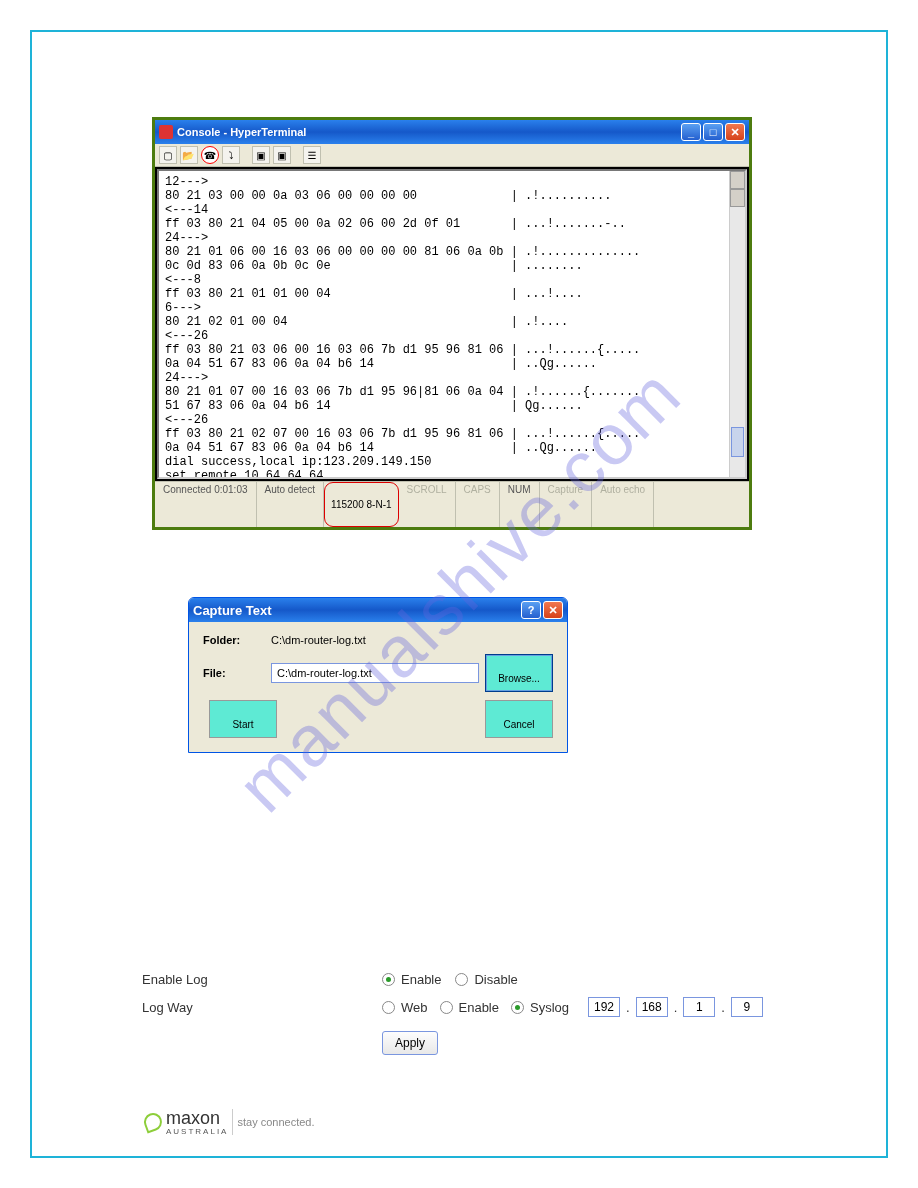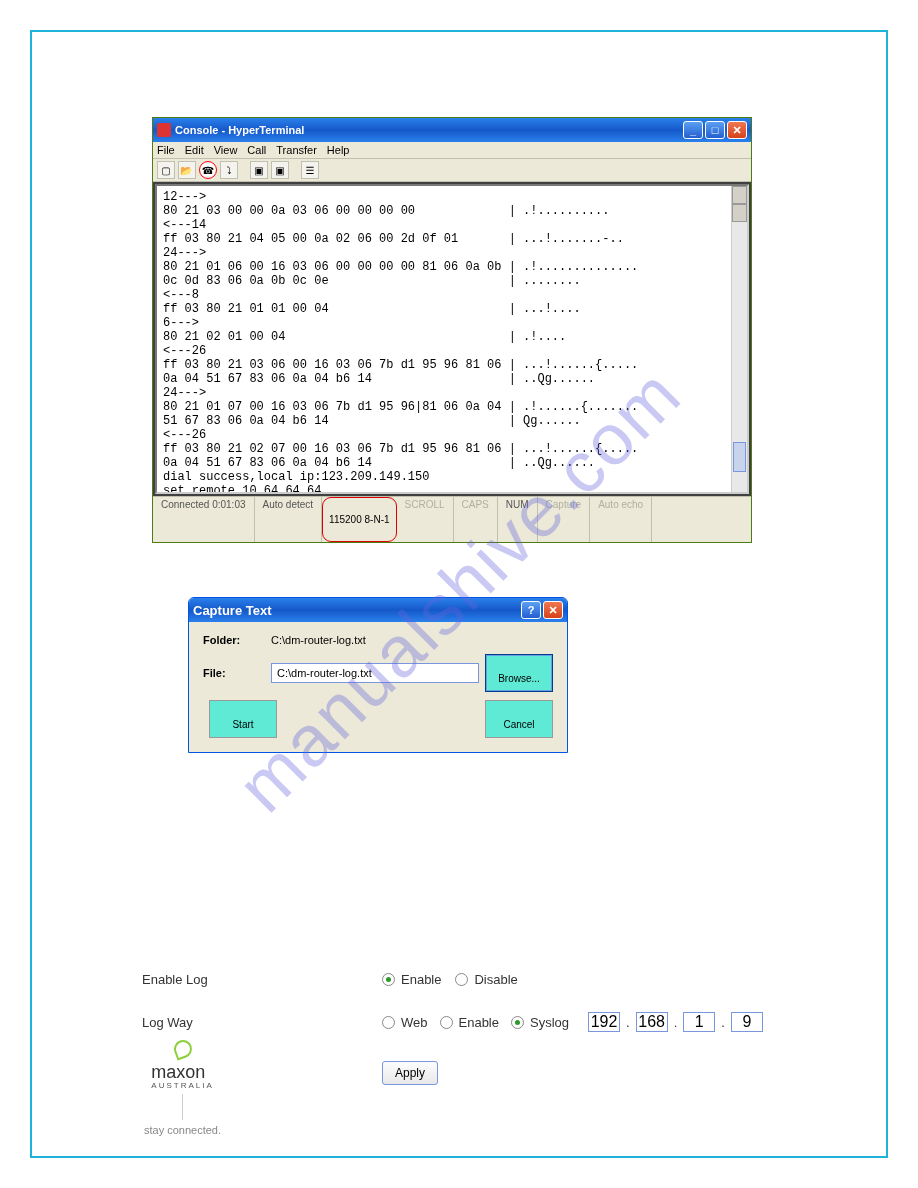--- a/index.html
+++ b/index.html
@@ -36,22 +36,22 @@
     z-index: 100;
     letter-spacing: 2px;
   }
 
   
   .ht-window {
     position: absolute;
     left: 120px;
     top: 85px;
     width: 600px;
-    border: 1px solid #4d7c0f;
-    background: #404040;
+    border: 3px solid #4d7c0f;
+    background: #000000;
     font-size: 11px;
   }
   .titlebar {
     height: 24px;
     background: linear-gradient(to bottom, #2a80ec 0%, #1558c9 50%, #2a80ec 100%);
     color: #fff;
     display: flex;
     align-items: center;
     padding: 0 4px;
     font-weight: bold;
@@ -197,21 +197,21 @@
   .radio {
     width: 13px; height: 13px; border: 1px solid #888; border-radius: 50%;
     display: inline-flex; align-items: center; justify-content: center;
     margin-right: 2px; background:#fff;
   }
   .radio.checked::after {
     content:""; width:5px; height:5px; border-radius:50%; background:#2a9a2a;
   }
   .ip-box {
     width: 32px; height: 20px; border: 1px solid #7a96df; background:#fff;
-    text-align: center; font-size: 16px; padding: 1px 0; margin: 15px 1px;
+    text-align: center; font-size: 12px; padding: 1px 0; margin: 0 1px;
   }
   .ip-dot { padding: 0 1px; }
   .apply-btn {
     margin-top: 4px;
     height: 24px; width: 56px;
     border: 1px solid #7a96df;
     background: linear-gradient(#fdfdfd,#e8e8e8);
     font-size: 12px;
     border-radius: 3px;
   }
@@ -219,21 +219,20 @@
   
   .footer {
     position: absolute;
     left: 112px;
     bottom: 20px;
     display: flex;
     align-items: center;
     gap: 4px;
     color: #888;
     font-size: 11px;
-    flex-direction: column;
   }
   .logo-mark {
     width: 18px; height: 18px;
     border: 2px solid #8dce3a;
     border-radius: 50% 50% 50% 0;
     transform: rotate(-20deg);
   }
   .logo-text { font-size: 18px; color: #333; letter-spacing: 0px; font-weight: 300;}
   .logo-sub { font-size: 8px; color: #555; letter-spacing: 2px; margin-top:-2px;}
   .footer-divider { width:1px; height:26px; background:#ccc; }
@@ -247,28 +246,20 @@
     <div class="watermark">manualshive.com</div>
 
     <div class="ht-window">
       <div class="titlebar">
         <span class="icon16"></span>
         <span>Console - HyperTerminal</span>
         <span class="spacer"></span>
         <span class="winbtn">_</span>
         <span class="winbtn">□</span>
         <span class="winbtn close">✕</span>
-      </div>
-      <div class="menubar">
-        <span class="mi">File</span>
-        <span class="mi">Edit</span>
-        <span class="mi">View</span>
-        <span class="mi">Call</span>
-        <span class="mi">Transfer</span>
-        <span class="mi">Help</span>
       </div>
       <div class="toolbar">
         <span class="tbtn">▢</span>
         <span class="tbtn">📂</span>
         <span class="tbtn red-circ">☎</span>
         <span class="tbtn">⤵</span>
         <span style="width:6px"></span>
         <span class="tbtn">▣</span>
         <span class="tbtn">▣</span>
         <span style="width:6px"></span>

